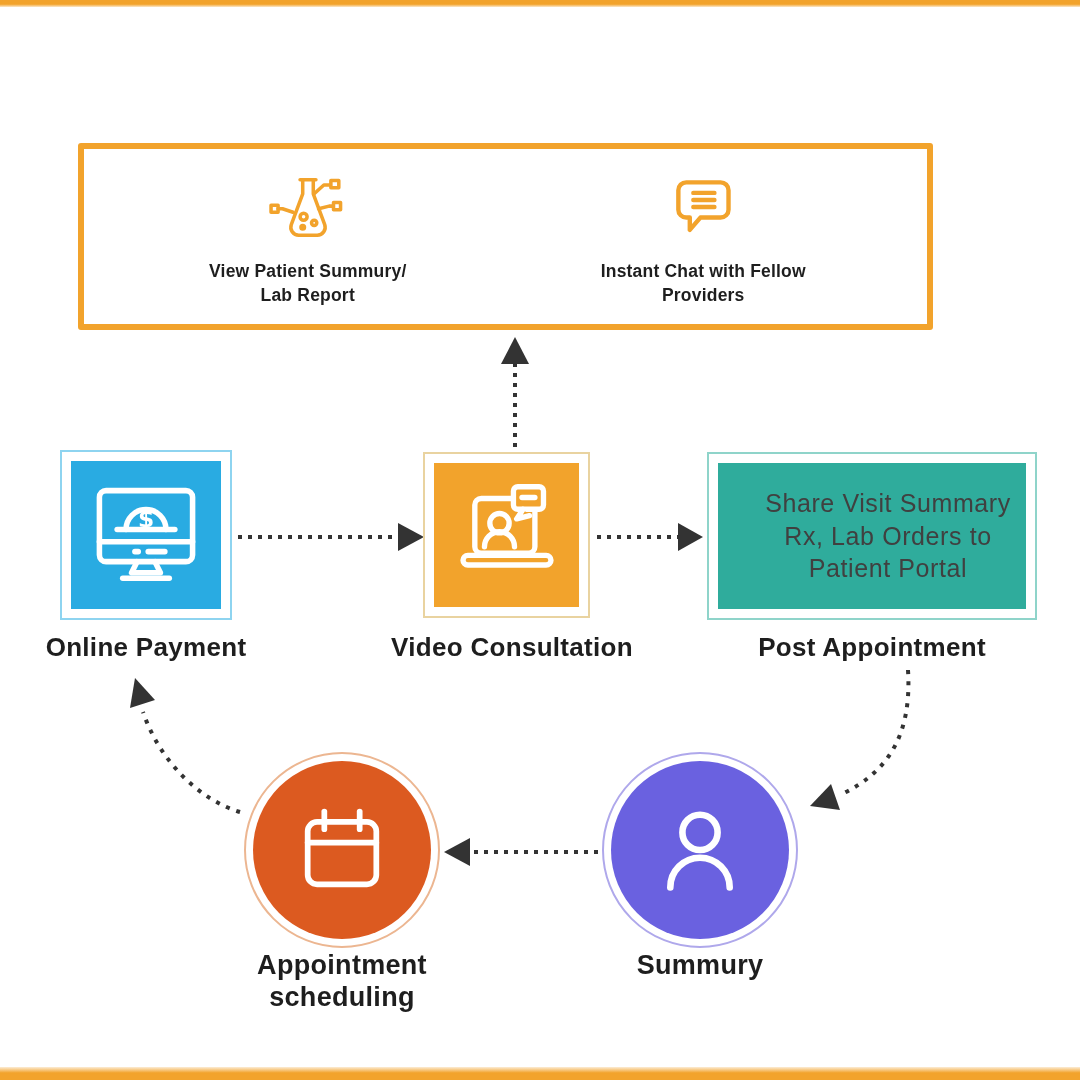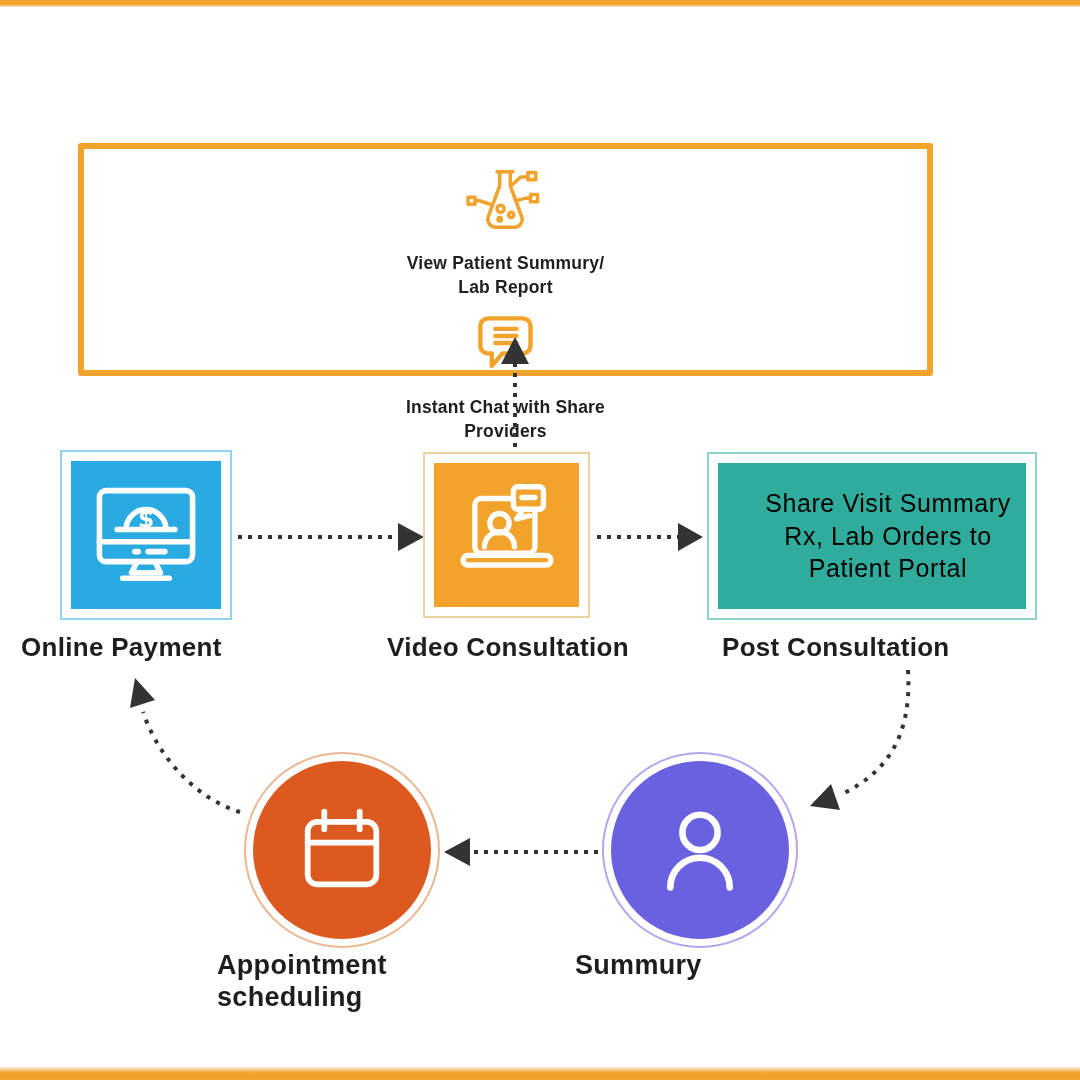--- a/index.html
+++ b/index.html
@@ -7,49 +7,49 @@
     position:relative;width:1080px;height:1080px;background:#fff;
     font-family:"Liberation Sans",sans-serif;overflow:hidden;
   }
   
   .bar{position:absolute;left:0;width:100%;}
   .bar.top{top:0;height:7px;background:linear-gradient(to bottom,#F2A32C 0 60%,rgba(242,163,44,.25));}
   .bar.bottom{bottom:0;height:13px;background:linear-gradient(to top,#F2A32C 0 55%,rgba(242,163,44,.2));}
 
   
   .top-panel{
-    position:absolute;left:78px;top:143px;width:855px;height:233px;
+    position:absolute;left:78px;top:143px;width:855px;height:187px;
     border:6px solid #F2A32C;border-radius:3px;background:#fff;box-sizing:border-box;
-    display:flex;align-items:center;justify-content:space-between;padding:6px 26px 8px 26px;flex-direction:column;
+    display:flex;align-items:center;justify-content:space-between;padding:6px 26px 8px 26px;
   }
   .panel-item{flex:1;display:flex;flex-direction:column;align-items:center;gap:9px;}
   .panel-icon{width:88px;height:88px;flex:0 0 auto;}
   .panel-label{
     font-weight:bold;font-size:17.5px;line-height:1.35;color:#1E1E1E;
     text-align:center;white-space:pre-line;letter-spacing:.2px;
   }
 
   
   .node-box{position:absolute;background:#fff;box-sizing:border-box;display:flex;padding:9px;}
   .node-fill{flex:1;display:flex;align-items:center;justify-content:center;}
   #online-payment{left:60px;top:450px;width:172px;height:170px;border:2px solid #8ED4F0;}
   #online-payment .node-fill{background:#29ABE2;}
   #video-consultation{left:423px;top:452px;width:167px;height:166px;border:2px solid #E9D3A0;}
   #video-consultation .node-fill{background:#F2A32C;}
   #post-consultation{left:707px;top:452px;width:330px;height:168px;border:2px solid #8FD4CA;}
   #post-consultation .node-fill{background:#2FAC9C;}
   .post-text{
-    font-size:25px;color:#000000;text-align:center;white-space:pre-line;
+    font-size:25px;color:#404040;text-align:center;white-space:pre-line;
     line-height:1.3;letter-spacing:.6px;margin-left:32px;
   }
 
   
   .node-label{
     position:absolute;font-weight:bold;font-size:26px;color:#1E1E1E;
-    white-space:pre-line;line-height:1.18;letter-spacing:.3px;
+    text-align:center;white-space:pre-line;line-height:1.18;letter-spacing:.3px;
   }
   #label-online{left:21px;top:632px;width:250px;}
   #label-video{left:387px;top:632px;width:250px;}
   #label-post{left:722px;top:632px;width:300px;}
   #label-appointment{left:217px;top:950px;width:250px;font-size:27px;}
   #label-patient{left:575px;top:950px;width:250px;font-size:27px;}
 
   
   .circle-node{
     position:absolute;width:196px;height:196px;border-radius:50%;box-sizing:border-box;
@@ -97,21 +97,21 @@
     </div>
 
 
     <div class="panel-item">
       <svg class="panel-icon" viewBox="0 0 100 100">
         <g stroke="#F2A32C" stroke-width="5" fill="none" stroke-linecap="round" stroke-linejoin="round">
           <path d="M31 22 h39 a9 9 0 0 1 9 9 v22 a9 9 0 0 1 -9 9 H47 l-12 14 v-14 h-4 a9 9 0 0 1 -9 -9 V31 a9 9 0 0 1 9 -9 z"></path>
           <path d="M39 34 h24 M39 42 h24 M39 50 h24"></path>
         </g>
       </svg>
-      <div class="panel-label">Instant Chat with Share
+      <div class="panel-label">Instant Chat with Fellow
 Providers</div>
     </div>
 
   </div>
 
   <svg class="arrows" viewBox="0 0 1080 1080">
     <g>
       <line class="dash" x1="238" y1="537" x2="398" y2="537" stroke-dasharray="4 6"></line>
       <polygon class="head" points="398,523 424,537 398,551"></polygon>
     </g>
@@ -173,21 +173,21 @@
   </div>
   <div class="node-label" id="label-video">Video Consultation</div>
 
   <div class="node-box" id="post-consultation">
     <div class="node-fill">
       <div class="post-text">Share Visit Summary
 Rx, Lab Orders to
 Patient Portal</div>
     </div>
   </div>
-  <div class="node-label" id="label-post">Post Consultation</div>
+  <div class="node-label" id="label-post">Post Appointment</div>
 
   <div class="circle-node" id="appointment">
     <div class="circle-fill">
       <svg width="104" height="104" viewBox="0 0 100 100">
         <g stroke="#fff" stroke-width="5.5" fill="none" stroke-linecap="round" stroke-linejoin="round">
           <rect x="17" y="23" width="66" height="60" rx="9"></rect>
           <line x1="17" y1="43" x2="83" y2="43"></line>
           <line x1="33" y1="13" x2="33" y2="30"></line>
           <line x1="67" y1="13" x2="67" y2="30"></line>
         </g>

